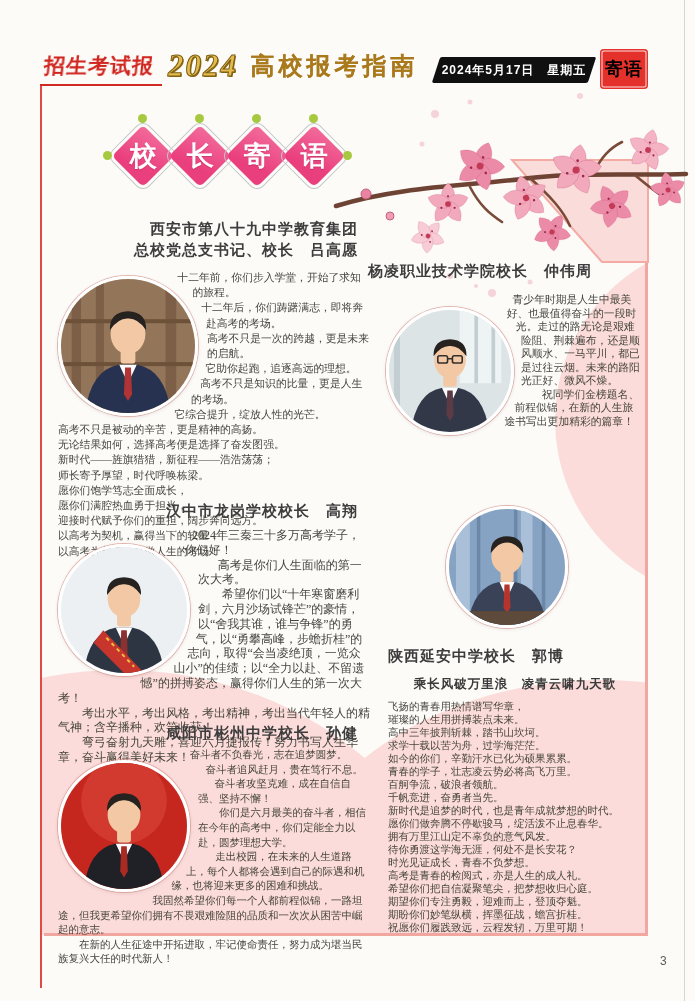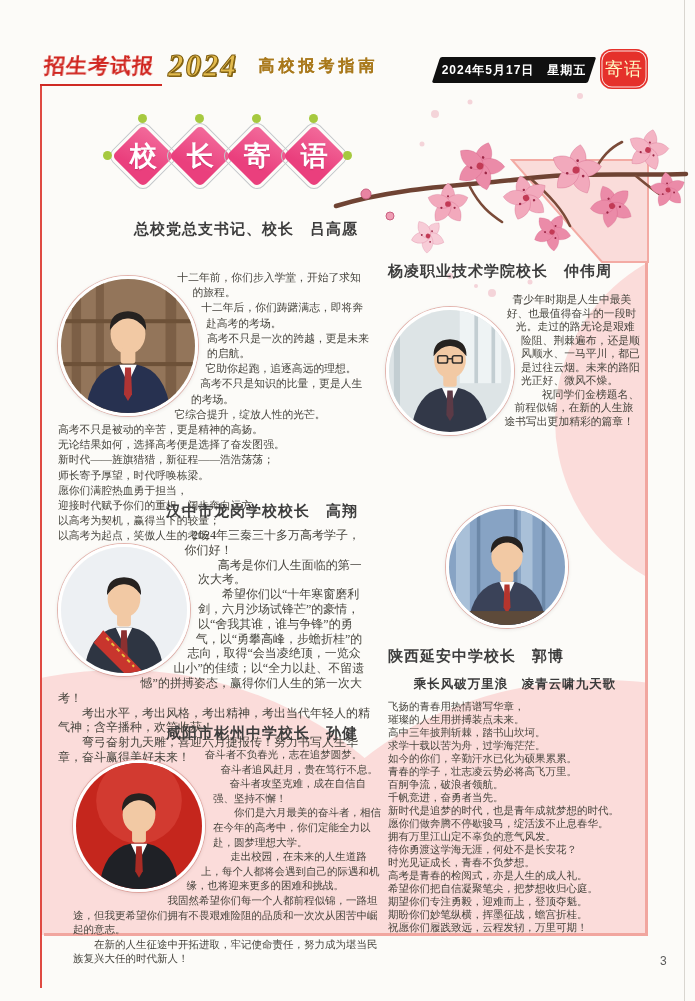--- a/index.html
+++ b/index.html
@@ -11,28 +11,28 @@
 
   
   .logo{position:absolute;left:44px;top:52px;width:120px;height:30px;
         font-family:"Liberation Serif",serif;font-weight:bold;font-size:21px;color:#d0251f;
         letter-spacing:1px;filter:blur(.7px);transform:skewX(-6deg);white-space:nowrap;}
   .logo-underline{position:absolute;left:40px;top:84px;width:122px;height:2px;background:#cf2a24;}
   .banner{position:absolute;left:168px;top:48px;width:260px;height:40px;white-space:nowrap;}
   .banner-year{font-family:"Liberation Serif",serif;font-weight:bold;font-style:italic;
         font-size:31px;color:#e3bb4e;-webkit-text-stroke:1px #7c5c12;letter-spacing:2px;
         text-shadow:1px 1px 0 #8a6a14;vertical-align:middle;}
-  .banner-title{font-size:16px;font-weight:bold;color:#a9791c;letter-spacing:4px;
-        vertical-align:middle;margin-left:16px;text-shadow:0 0 .5px #a9791c;}
+  .banner-title{font-size:24px;font-weight:bold;color:#a9791c;letter-spacing:4px;
+        vertical-align:middle;margin-left:8px;text-shadow:0 0 .5px #a9791c;}
   .date-band{position:absolute;left:436px;top:57px;width:156px;height:26px;background:#101010;
         transform:skewX(-18deg);border-radius:2px;}
   .date-band span{display:block;transform:skewX(18deg);color:#fff;font-size:12px;font-weight:bold;
         letter-spacing:1px;text-align:center;line-height:26px;white-space:nowrap;}
   .section-badge{position:absolute;left:600px;top:49px;width:48px;height:40px;background:#e5312b;
-        border-radius:12px;color:#fef9c3;font-size:18px;font-weight:normal;letter-spacing:1px;
+        border-radius:4px;color:#000000;font-size:18px;font-weight:bold;letter-spacing:1px;
         display:flex;align-items:center;justify-content:center;
         box-shadow:inset 0 0 0 1.5px #e5312b, inset 0 0 0 2.5px rgba(255,255,255,.85);}
 
   
   .masthead{position:absolute;left:112px;top:106px;width:240px;height:100px;}
   .dia{position:absolute;top:28px;width:44px;height:44px;transform:rotate(45deg);
        background:linear-gradient(160deg,#f26b9b 0%,#ea3f7d 70%);border-radius:5px;
        outline:1.5px solid #c2c6c9;outline-offset:3px;
        display:flex;align-items:center;justify-content:center;}
   .dia span{transform:rotate(-45deg);color:#fff;font-size:27px;font-weight:bold;
@@ -51,21 +51,21 @@
 
   
   .art-heading{position:absolute;z-index:3;font-weight:bold;font-size:15px;line-height:21px;
         color:#3d3d3d;letter-spacing:1px;white-space:nowrap;}
   .ra{width:300px;text-align:right;white-space:normal;}
   .body-block{position:absolute;z-index:3;font-family:Liberation Serif, serif;color:#47453e;}
   .b1{left:58px;top:270px;width:312px;font-size:10.8px;line-height:15.2px;}
   .b2{left:386px;top:293px;width:256px;font-size:10.8px;line-height:13.5px;}
   .b3{left:58px;top:528px;width:312px;font-size:12px;line-height:14.8px;}
   .b4{left:388px;top:700px;width:256px;font-size:10.5px;line-height:13px;}
-  .b5{left:58px;top:748px;width:312px;font-size:10.5px;line-height:14.6px;margin-left:15px;}
+  .b5{left:58px;top:748px;width:312px;font-size:10.5px;line-height:14.6px;}
   .para{text-indent:2em;}
   .pline{text-indent:0;}
   .subtitle4{position:absolute;left:388px;top:676px;width:254px;z-index:3;text-align:center;
         font-weight:bold;font-size:12.5px;color:#3a3a3a;letter-spacing:1px;}
 
   
   .photo{border-radius:50%;overflow:hidden;border:3px solid #fff;
          box-shadow:0 0 0 1px rgba(214,130,120,.55),0 1px 4px rgba(0,0,0,.12);z-index:3;}
   .float-photo{float:left;shape-outside:circle(50%);}
   .p1{width:140px;height:140px;margin:6px 9px 4px 0;}
@@ -166,20 +166,21 @@
         <circle cx="250" cy="10" r="3"></circle>
       <circle cx="92" cy="58" r="2.5"></circle>
         <circle cx="120" cy="190" r="3"></circle>
         <circle cx="146" cy="200" r="2"></circle>
       <circle cx="162" cy="207" r="4"></circle>
         <circle cx="200" cy="196" r="2.5"></circle>
     </g>
   </svg>
 
   <div class="art-heading ra" style="left:58px;top:218px">
+    <div>西安市第八十九中学教育集团</div>
     <div>总校党总支书记、校长　吕高愿</div>
   </div>
   <div class="body-block b1">
     <div class="photo float-photo p1">
       <svg class="avatar av1" viewBox="0 0 100 100">
         <rect class="bg" width="100" height="100"></rect>
         <rect class="d1" x="8" width="7" height="100"></rect>
           <rect class="d1" x="26" width="6" height="100"></rect>
           <rect class="d1" x="78" width="8" height="100"></rect>
         <rect class="d2" y="30" width="100" height="3"></rect>
@@ -196,28 +197,29 @@
         <div class="pline">十二年前，你们步入学堂，开始了求知的旅程。</div>
         <div class="pline">十二年后，你们踌躇满志，即将奔赴高考的考场。</div>
         <div class="pline">高考不只是一次的跨越，更是未来的启航。</div>
         <div class="pline">它助你起跑，追逐高远的理想。</div>
         <div class="pline">高考不只是知识的比量，更是人生的考场。</div>
         <div class="pline">它综合提升，绽放人性的光芒。</div>
         <div class="pline">高考不只是被动的辛苦，更是精神的高扬。</div>
         <div class="pline">无论结果如何，选择高考便是选择了奋发图强。</div>
         <div class="pline">新时代——旌旗猎猎，新征程——浩浩荡荡；</div>
         <div class="pline">师长寄予厚望，时代呼唤栋梁。</div>
+        <div class="pline">愿你们饱学笃志全面成长，</div>
         <div class="pline">愿你们满腔热血勇于担当，</div>
         <div class="pline">迎接时代赋予你们的重担，阔步奔向远方。</div>
         <div class="pline">以高考为契机，赢得当下的较量；</div>
         <div class="pline">以高考为起点，笑傲人生的考场！</div>
       </div>
   </div>
 
-  <div class="art-heading" style="left:388px;top:260px">杨凌职业技术学院校长　仲伟周</div>
+  <div class="art-heading" style="left:368px;top:260px">杨凌职业技术学院校长　仲伟周</div>
   <div class="body-block b2">
     <div class="photo float-photo p2">
       <svg class="avatar av2" viewBox="0 0 100 100">
         <rect class="bg" width="100" height="100"></rect>
         <rect class="d2" x="58" width="34" height="60"></rect>
         <rect class="d1" x="4" width="5" height="100"></rect>
           <rect class="d1" x="70" width="3" height="60"></rect>
           <rect class="d1" x="84" width="3" height="60"></rect>
         <ellipse class="skin" cx="50" cy="41" rx="13" ry="15"></ellipse>
         <path class="hair" d="M36.5 38 Q36 24.5 50 24 Q64 24.5 63.5 38 Q57 29 50 29.5 Q43 29 36.5 38 Z"></path>

